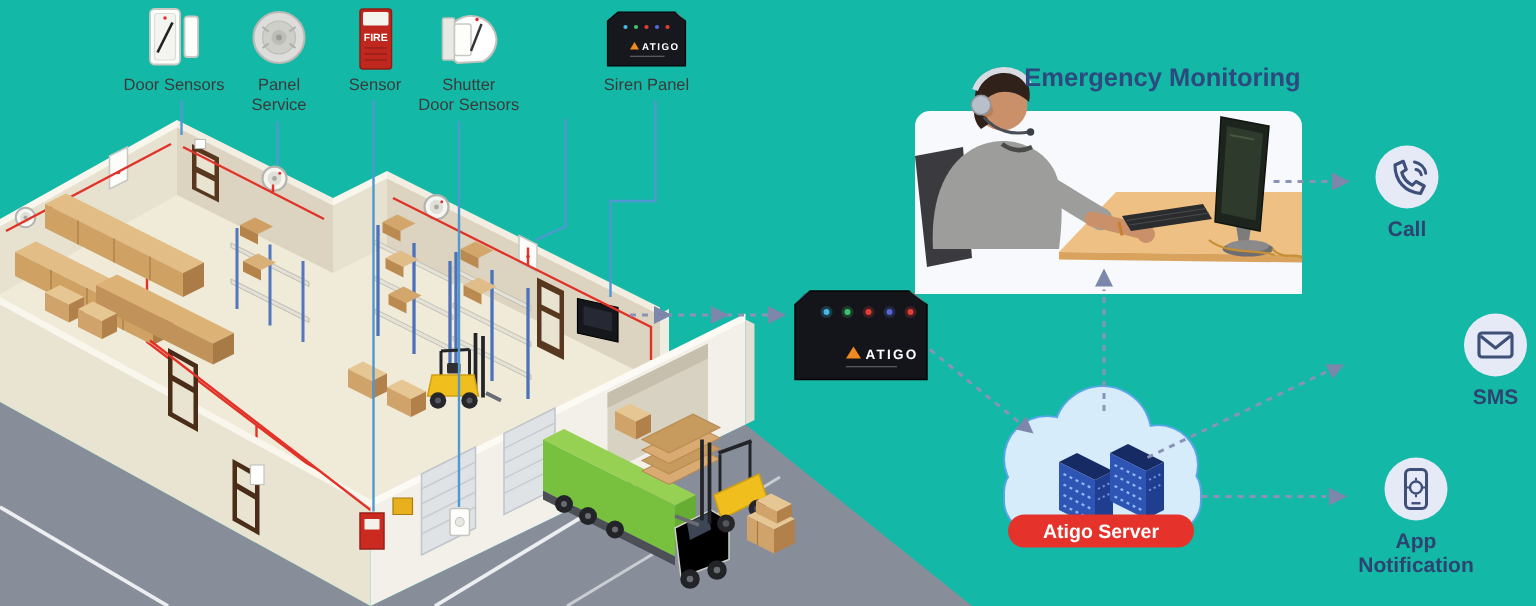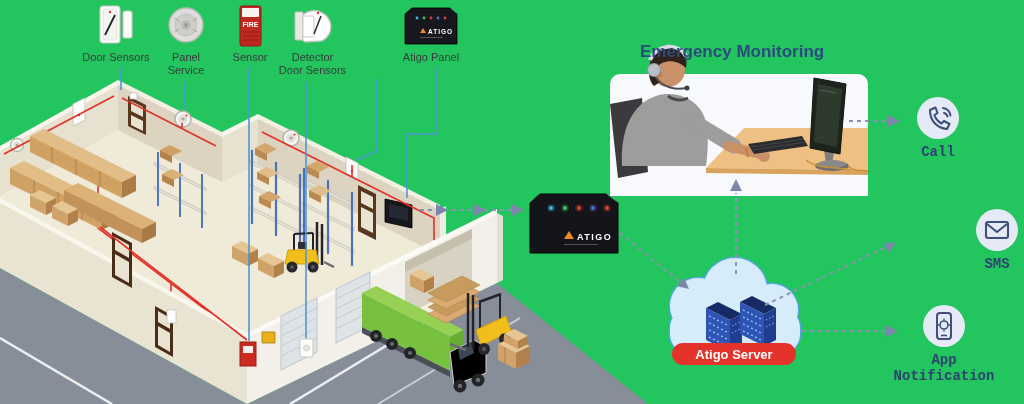--- a/index.html
+++ b/index.html
@@ -1,24 +1,24 @@
 <!DOCTYPE html>
 <html><head>
 <meta charset="utf-8">
 <style>
   html,body{margin:0;padding:0;background:#dfe6f2;font-family:"Liberation Sans",sans-serif;}
-  .canvas{position:relative;width:1024px;height:404px;background:#22c55e;overflow:hidden;}
+  .canvas{position:relative;width:1024px;height:404px;background:#14b8a6;overflow:hidden;}
   svg{display:block}
   .abs{position:absolute;}
   .legend-item{position:absolute;top:4px;display:flex;flex-direction:column;align-items:center;gap:3px;}
   .legend-label{font-size:11px;line-height:12.5px;color:#3b3b3b;text-align:center;}
   .legend-label span{display:block;}
-  .mc-title{position:absolute;left:640px;top:42px;width:270px;
+  .mc-title{position:absolute;left:640px;top:42px;width:270px;text-align:center;
     font-size:17px;line-height:20px;font-weight:bold;color:#2c4a7e;}
-  .out-item{position:absolute;width:96px;display:flex;flex-direction:column;align-items:center;gap:4px;font-family:Liberation Mono, monospace;}
+  .out-item{position:absolute;width:96px;display:flex;flex-direction:column;align-items:center;gap:4px;}
   .out-label{font-size:14px;line-height:16px;font-weight:bold;color:#2e4470;text-align:center;}
   .out-label span{display:block;}
 </style>
 </head>
 <body>
 
 <div class="canvas">
 
   <svg class="abs" style="left:0;top:0" width="1024" height="404" viewBox="0 0 1024 404">
 
@@ -334,41 +334,41 @@
 
   <div class="legend-item" style="left:270px;width:85px">
     <svg width="52" height="44" viewBox="0 0 52 44">
       <path d="M18 38 A17 17 0 1 1 44 22 A17 17 0 0 1 35 37 Z" fill="#ffffff" stroke="#c2c2bd" stroke-width="1.4"></path>
       <rect x="8" y="8" width="8" height="28" rx="1" fill="#e8e8e4" stroke="#c2c2bd" stroke-width="1"></rect>
       <rect x="16" y="12" width="11" height="21" rx="1.5" fill="#fdfdfb" stroke="#c9c9c4" stroke-width="1"></rect>
       <line x1="27" y1="30" x2="34" y2="12" stroke="#333" stroke-width="1.6"></line>
       <circle cx="31" cy="9" r="1.2" fill="#d33"></circle>
     </svg>
     <div class="legend-label">
-      <span>Detector</span>
+      <span>Shutter</span>
       <span>Door Sensors</span>
     </div>
   </div>
 
 
   <div class="legend-item" style="left:393px;width:76px">
     <svg width="56" height="44" viewBox="0 0 56 44">
       <polygon points="9,4 47,4 54,10 54,40 2,40 2,10" fill="#17181d" stroke="#000" stroke-width="0.8"></polygon>
       <polygon points="47,4 54,10 50,5.5" fill="#5e9488"></polygon>
       <circle cx="14" cy="14" r="1.4" fill="#43b9e8"></circle>
         <circle cx="21" cy="14" r="1.4" fill="#3fc46a"></circle>
       <circle cx="28" cy="14" r="1.4" fill="#e33f36"></circle>
         <circle cx="35" cy="14" r="1.4" fill="#5568d8"></circle>
       <circle cx="42" cy="14" r="1.4" fill="#e33f36"></circle>
       <polygon points="17,29 20,24 23,29" fill="#f08a1e"></polygon>
       <text x="25" y="29.5" font-size="6.5" font-weight="bold" fill="#ffffff" letter-spacing="1" font-family="Liberation Sans, sans-serif">ATIGO</text>
       <line x1="17" y1="33.5" x2="40" y2="33.5" stroke="#6d6d72" stroke-width="0.7"></line>
     </svg>
     <div class="legend-label">
-        <span>Atigo Panel</span>
+        <span>Siren Panel</span>
       </div>
   </div>
 
   <svg class="abs" style="left:528px;top:192px" width="92" height="64" viewBox="0 0 92 64">
     <polygon points="12,2 78,2 90,11 90,61 2,61 2,11" fill="#14151a" stroke="#050507" stroke-width="1"></polygon>
     <polygon points="78,2 90,11 83,4" fill="#5e9488" opacity="0.9"></polygon>
     <polygon points="12,2 2,11 8,4" fill="#3a4a52" opacity="0.7"></polygon>
     <g>
       <circle cx="23" cy="16" r="4" fill="#43b9e8" opacity="0.22"></circle>
         <circle cx="23" cy="16" r="2" fill="#43b9e8"></circle>

